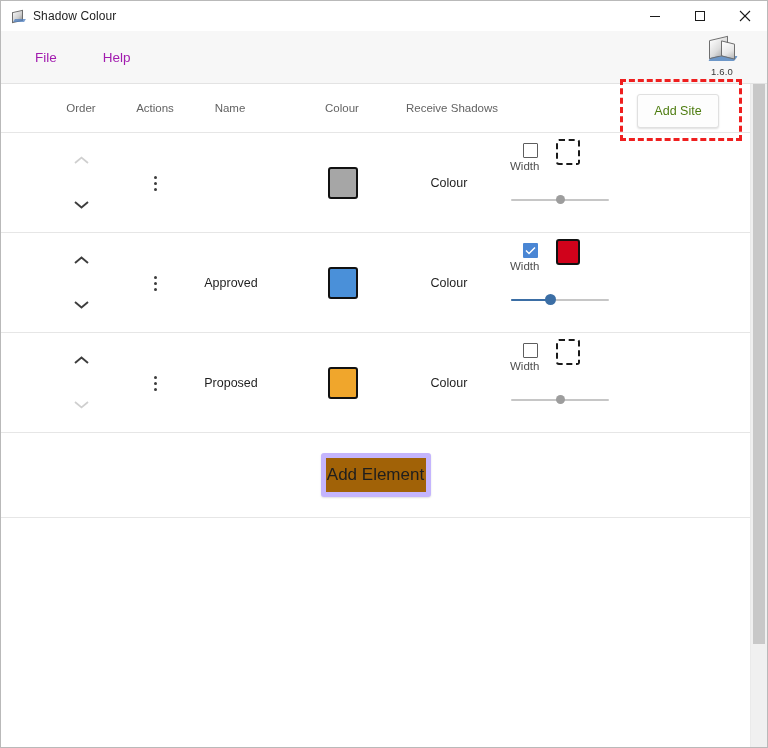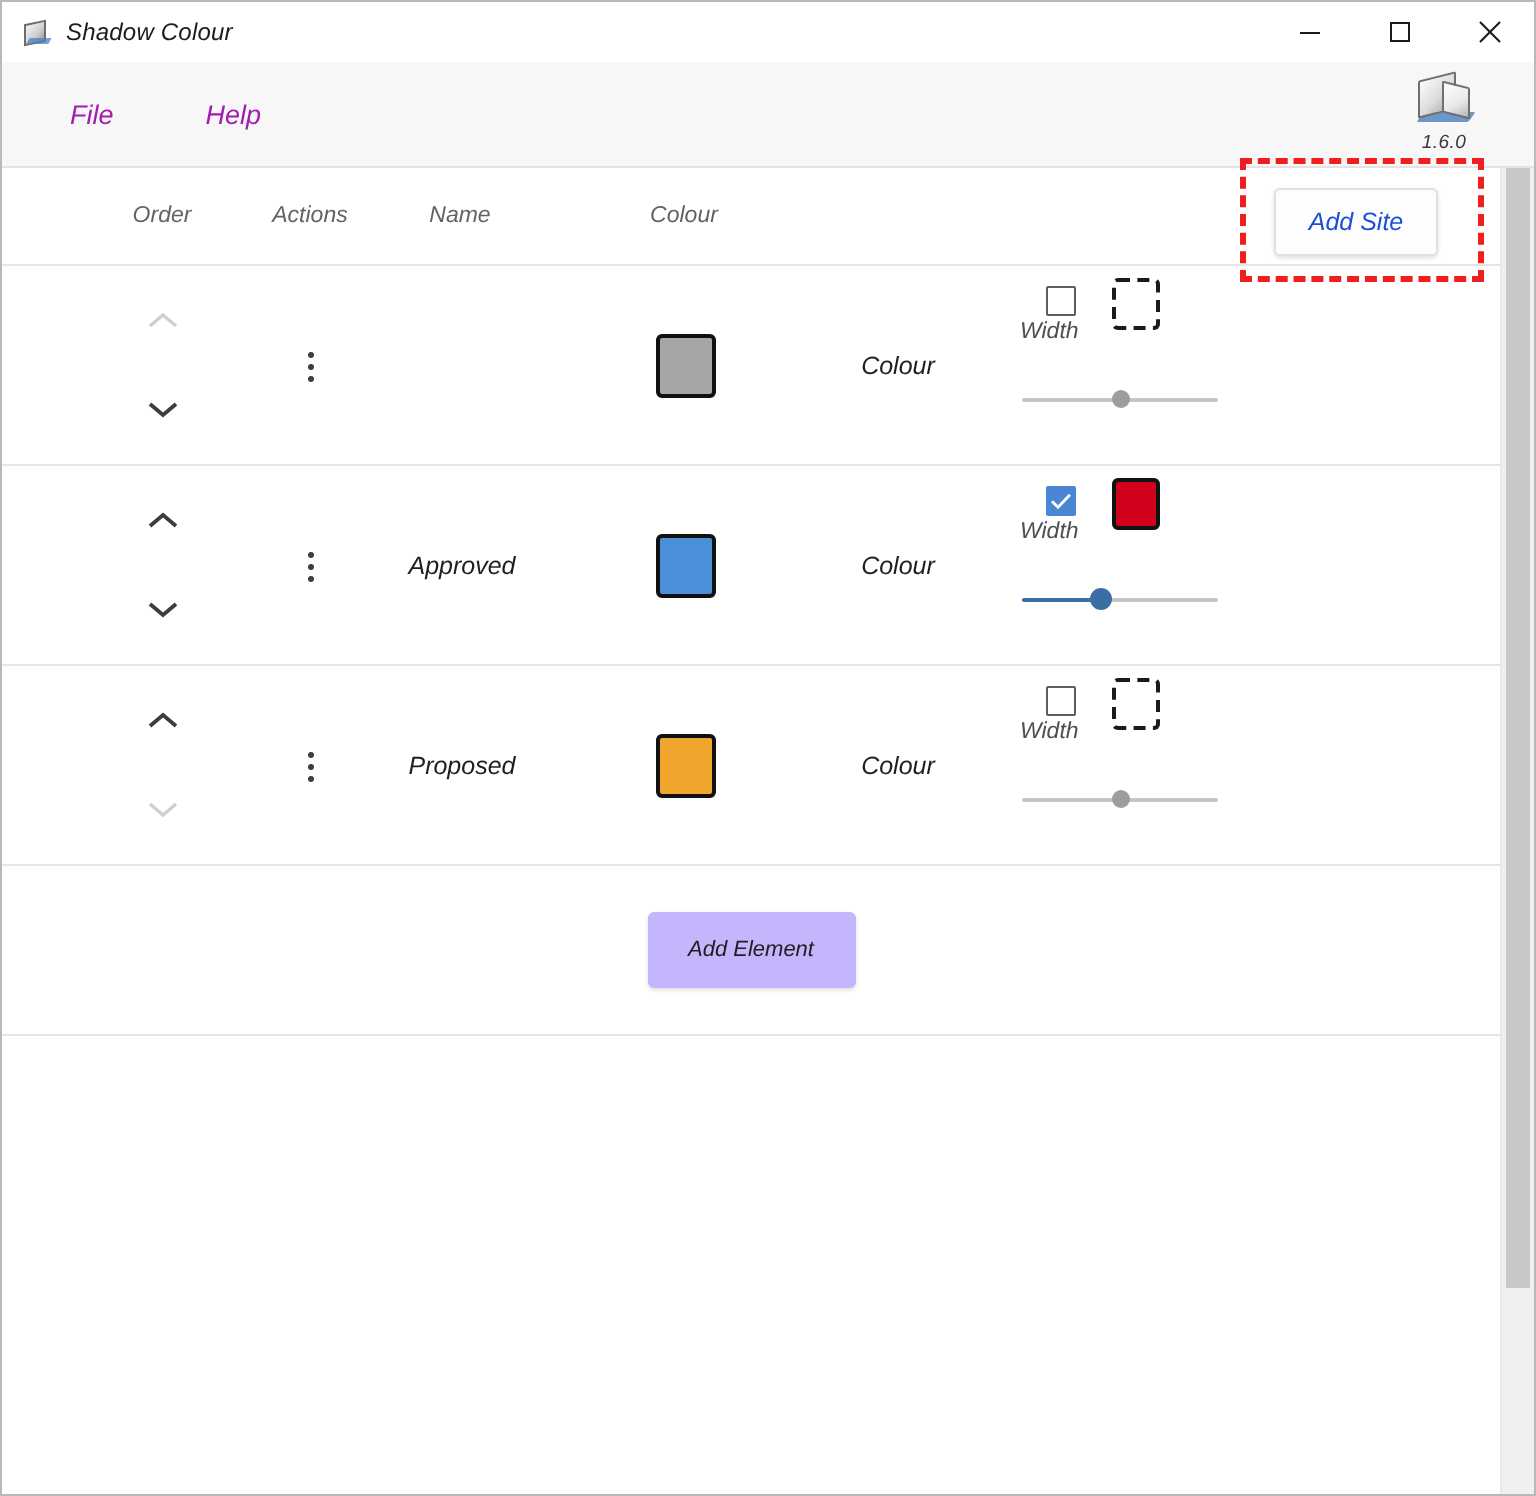--- a/index.html
+++ b/index.html
@@ -14,21 +14,20 @@
   }
 
   
   .window {
     width: 768px; height: 748px;
     box-sizing: border-box;
     border: 1px solid #b9b9b9;
     background: #ffffff;
     display: flex; flex-direction: column;
     position: relative;
-    font-style: italic;
   }
 
   
   .titlebar {
     height: 30px;
     background: #ffffff;
     display: flex; align-items: center;
     flex: 0 0 auto;
     position: relative;
   }
@@ -159,21 +158,21 @@
   }
   .addsite-btn {
     position: absolute;
     left: 636px; top: 93px;
     width: 80px; height: 32px;
     background: #fdfdfd;
     border: 1px solid #e0e0e0;
     border-radius: 3px;
     box-shadow: 0 1px 2px rgba(0,0,0,.13);
     display: flex; align-items: center; justify-content: center;
-    font-size: 12.5px; color: #1d4ed8;
+    font-size: 12.5px; color: #4d7c0f;
     z-index: 6;
   }
   .annot-box {
     position: absolute;
     left: 619px; top: 78px;
     width: 122px; height: 62px;
     border: 3px dashed #ef1f1f;
     z-index: 5;
     box-sizing: border-box;
   }
@@ -284,26 +283,26 @@
 
   
   .addel-band {
     height: 84px;
     border-bottom: 1px solid #e6e6e6;
     display: flex; align-items: center; justify-content: center;
     flex: 0 0 auto;
   }
   .addel-btn {
     width: 100px; height: 34px;
-    background: #c4b5fd;
-    border: 2px solid #c4b5fd;
+    background: #a16207;
+    border: 5px solid #c4b5fd;
     border-radius: 3px;
     box-shadow: 0 1px 2px rgba(0,0,0,.13);
     display: flex; align-items: center; justify-content: center;
-    font-size: 11px; color: #1e1e1e;
+    font-size: 17px; color: #1e1e1e;
   }
 
   
   .tools {
     flex: 1 1 auto;
     position: relative;
   }
 </style>
 </head>
 <body>
@@ -350,20 +349,21 @@
   </div>
 
   <div class="bodywrap">
     <div class="content">
 
       <div class="table-head">
         <div class="th" style="left:40px;width:80px">Order</div>
         <div class="th" style="left:114px;width:80px">Actions</div>
         <div class="th" style="left:188px;width:82px">Name</div>
         <div class="th" style="left:300px;width:82px">Colour</div>
+        <div class="th" style="left:386px;width:130px">Receive Shadows</div>
       </div>
 
       <div class="row">
         <div class="ord-up">
           <svg class="chev" width="17" height="11" viewBox="0 0 17 11">
               <polyline points="2,8 8.5,2.5 15,8" fill="none" stroke="#cfcfcf" stroke-width="1.7"></polyline>
             </svg>
         </div>
         <div class="ord-dn">
           <svg class="chev" width="17" height="11" viewBox="0 0 17 11">

